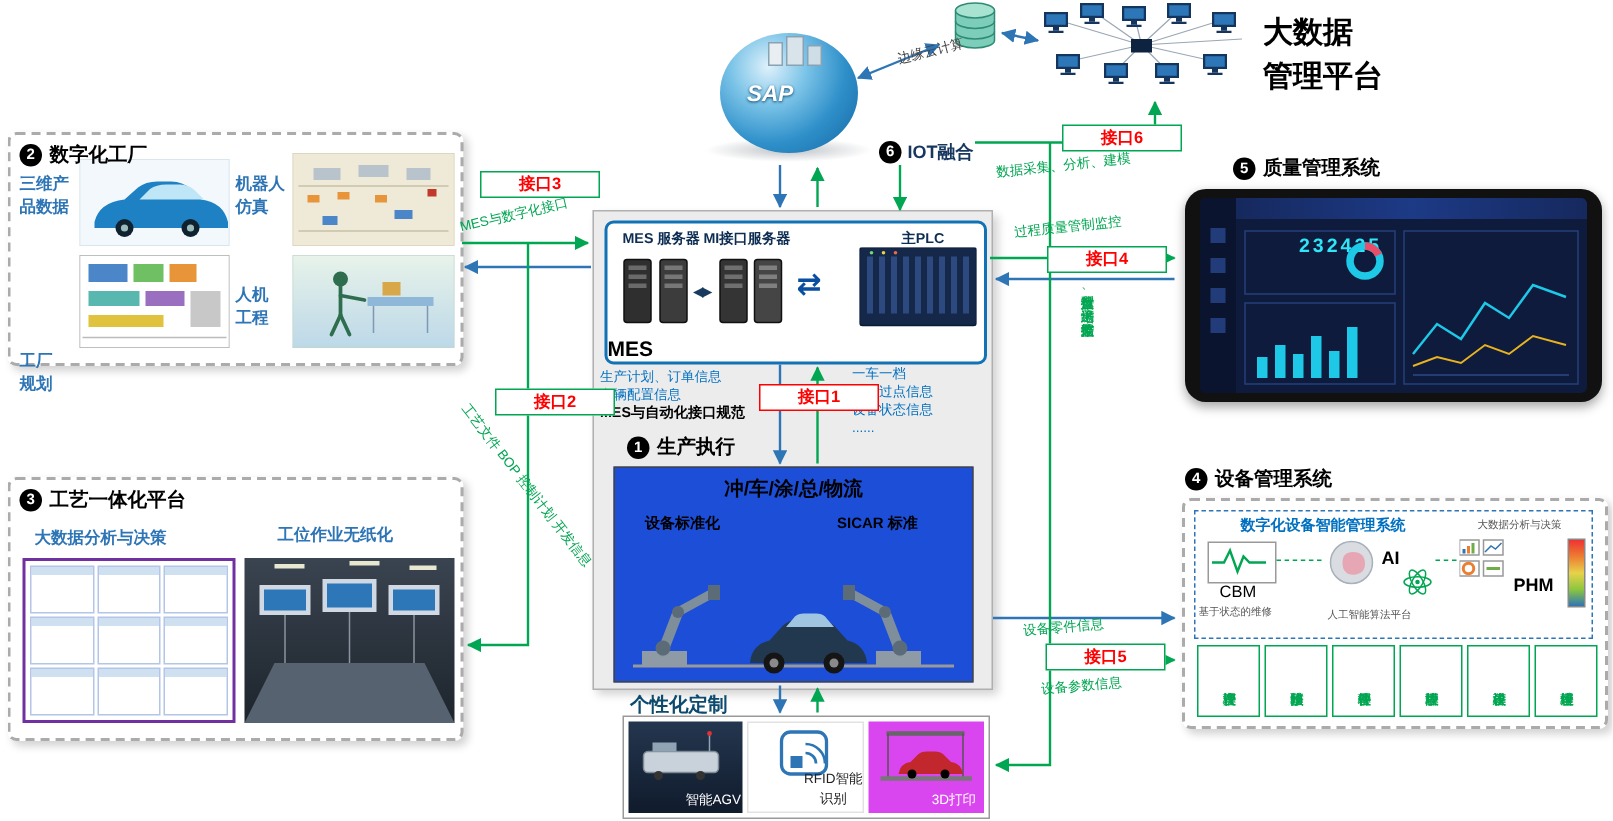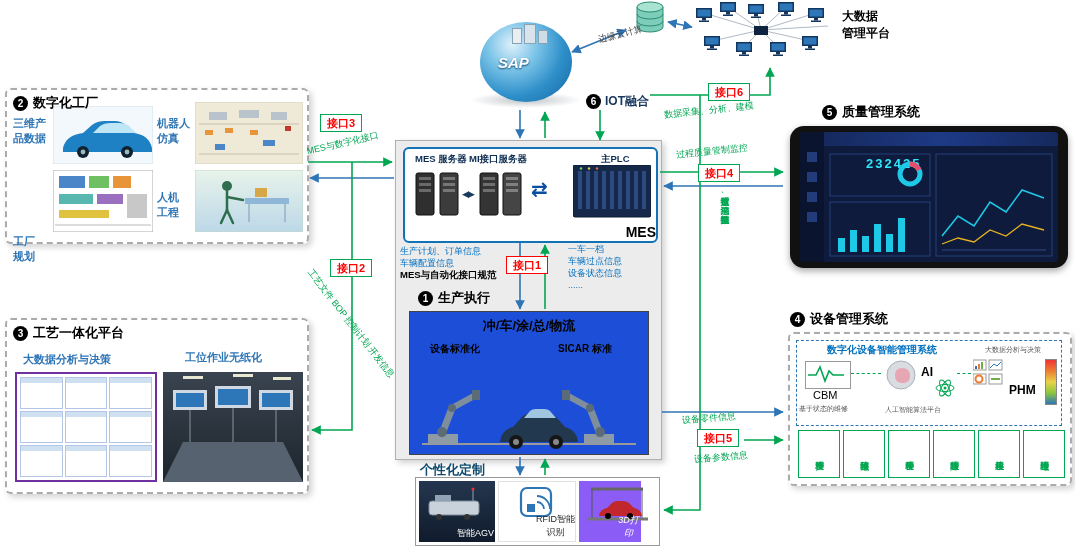--- a/index.html
+++ b/index.html
@@ -7,21 +7,21 @@
        font-family:"Liberation Sans","DejaVu Sans",sans-serif;color:#000;}
   .abs{position:absolute;}
   .pre{white-space:pre-line;}
   .panel{position:absolute;border:2px dashed #ababab;border-radius:6px;background:#fff;
          box-shadow:3px 3px 6px rgba(0,0,0,.18);z-index:1;}
   .ptitle{position:absolute;font-weight:bold;font-size:13px;color:#000;z-index:4;
           display:flex;align-items:center;gap:5px;white-space:nowrap;}
   .ncirc{display:inline-flex;width:15px;height:15px;border-radius:50%;background:#000;color:#fff;
          font-size:10px;font-weight:bold;align-items:center;justify-content:center;flex:0 0 15px;}
   .iface{position:absolute;z-index:6;background:#fff;border:1px solid #00a651;color:#f00;
-         font-weight:bold;font-size:11px;padding:1px 6px;line-height:1.3;white-space:nowrap;}
+         font-weight:bold;font-size:11px;padding:1px 25px;line-height:1.3;white-space:nowrap;}
   .iface.rb{border-color:#f00;}
   .gt{position:absolute;color:#00a651;font-size:9px;z-index:5;line-height:1.3;white-space:nowrap;}
   .bt{color:#0070c0;font-size:9px;line-height:1.35;}
   .blab{position:absolute;color:#2e75b6;font-size:11px;font-weight:bold;line-height:1.4;}
   .vtext{writing-mode:vertical-rl;white-space:normal;}
   #wires{position:absolute;left:0;top:0;z-index:2;pointer-events:none;}
   .cpanel{position:absolute;left:395px;top:140px;width:265px;height:318px;background:#ececec;
           border:1px solid #b0b0b0;z-index:1;box-shadow:3px 3px 6px rgba(0,0,0,.18);}
   .cyanbox{position:absolute;left:7px;top:6px;width:251px;height:92px;background:#ffffff;
            border:2px solid #1173b6;border-radius:6px;}
@@ -160,21 +160,21 @@
       </g>
     <g transform="translate(110,34)">
         <rect width="16" height="10" fill="#14365e"></rect>
         <rect x="1.5" y="1.5" width="13" height="7" fill="#2d77b8"></rect>
         <rect x="6" y="10" width="4" height="2.5" fill="#14365e"></rect>
         <rect x="3" y="12.5" width="10" height="1.5" fill="#14365e"></rect>
       </g>
   </g>
 </svg>
 
-<div class="abs" style="left:842px;top:8px;font-size:12px;font-weight:bold;line-height:1.45;z-index:4;">
+<div class="abs" style="left:842px;top:8px;font-size:20px;font-weight:bold;line-height:1.45;z-index:4;">
   <div>大数据</div>
   <div>管理平台</div>
 </div>
 
 <div class="abs" style="left:586px;top:93px;display:flex;align-items:center;gap:4px;z-index:5;">
   <span class="ncirc">6</span>
   <b style="font-size:12px;color:#17375e;">IOT融合</b>
 </div>
 
 <div class="iface" style="left:708px;top:83px;">接口6</div>
@@ -340,21 +340,21 @@
         <rect x="29" y="6" width="4" height="38" fill="#2c4a80"></rect>
       <rect x="37" y="6" width="4" height="38" fill="#2c4a80"></rect>
         <rect x="45" y="6" width="4" height="38" fill="#2c4a80"></rect>
       <rect x="53" y="6" width="4" height="38" fill="#2c4a80"></rect>
         <rect x="61" y="6" width="4" height="38" fill="#2c4a80"></rect>
         <rect x="69" y="6" width="4" height="38" fill="#2c4a80"></rect>
       <circle cx="8" cy="3.5" r="1.2" fill="#6fdc6f"></circle>
         <circle cx="16" cy="3.5" r="1.2" fill="#e8d24a"></circle>
         <circle cx="24" cy="3.5" r="1.2" fill="#e86a4a"></circle>
     </svg>
-    <div class="abs" style="left:0;right:0;bottom:1px;text-align:right;font-size:14px;font-weight:bold;color:#000;">MES</div>
+    <div class="abs" style="left:0;right:0;bottom:1px;text-align:left;font-size:14px;font-weight:bold;color:#000;">MES</div>
   </div>
 
   <div class="abs bt pre" style="left:4px;top:104px;">生产计划、订单信息
 车辆配置信息</div>
   <div class="abs" style="left:4px;top:128px;font-size:9.5px;font-weight:bold;color:#000;">MES与自动化接口规范</div>
   <div class="abs bt pre" style="left:172px;top:102px;">一车一档
 车辆过点信息
 设备状态信息
 ......</div>
 
@@ -406,21 +406,21 @@
   </div>
   <div class="abs" style="left:82px;top:3px;width:78px;height:61px;background:#fff;border:1px solid #e2e2e2;box-sizing:border-box;">
     <svg width="78" height="44">
       <rect x="22" y="6" width="30" height="28" rx="6" fill="none" stroke="#2e75b6" stroke-width="2.2"></rect>
       <rect x="28" y="22" width="8" height="8" fill="#2e75b6"></rect>
       <path d="M38,20 a7,7 0 0 1 7,7" fill="none" stroke="#2e75b6" stroke-width="1.8"></path>
       <path d="M38,14 a13,13 0 0 1 13,13" fill="none" stroke="#2e75b6" stroke-width="1.8"></path>
     </svg>
     <div class="tile-label" style="color:#222;">RFID智能识别</div>
   </div>
-  <div class="abs" style="left:163px;top:3px;width:62px;height:61px;background:#8b5cf6;font-style:italic;">
+  <div class="abs" style="left:163px;top:3px;width:77px;height:61px;background:#d946ef;">
     <svg width="77" height="46">
       <line x1="12" y1="8" x2="64" y2="8" stroke="#666" stroke-width="3"></line>
       <line x1="13" y1="8" x2="13" y2="38" stroke="#555"></line>
         <line x1="63" y1="8" x2="63" y2="38" stroke="#555"></line>
       <line x1="8" y1="38" x2="69" y2="38" stroke="#777" stroke-width="3"></line>
       <path d="M20,35 q1,-7 8,-8 l5,-5 q2,-2 6,-2 h5 q4,0 6,2 l5,5 q7,1 8,8 z" fill="#c1272d"></path>
       <circle cx="29" cy="35" r="3" fill="#000"></circle>
         <circle cx="51" cy="35" r="3" fill="#000"></circle>
     </svg>
     <div class="tile-label" style="color:#fff;">3D打印</div>

